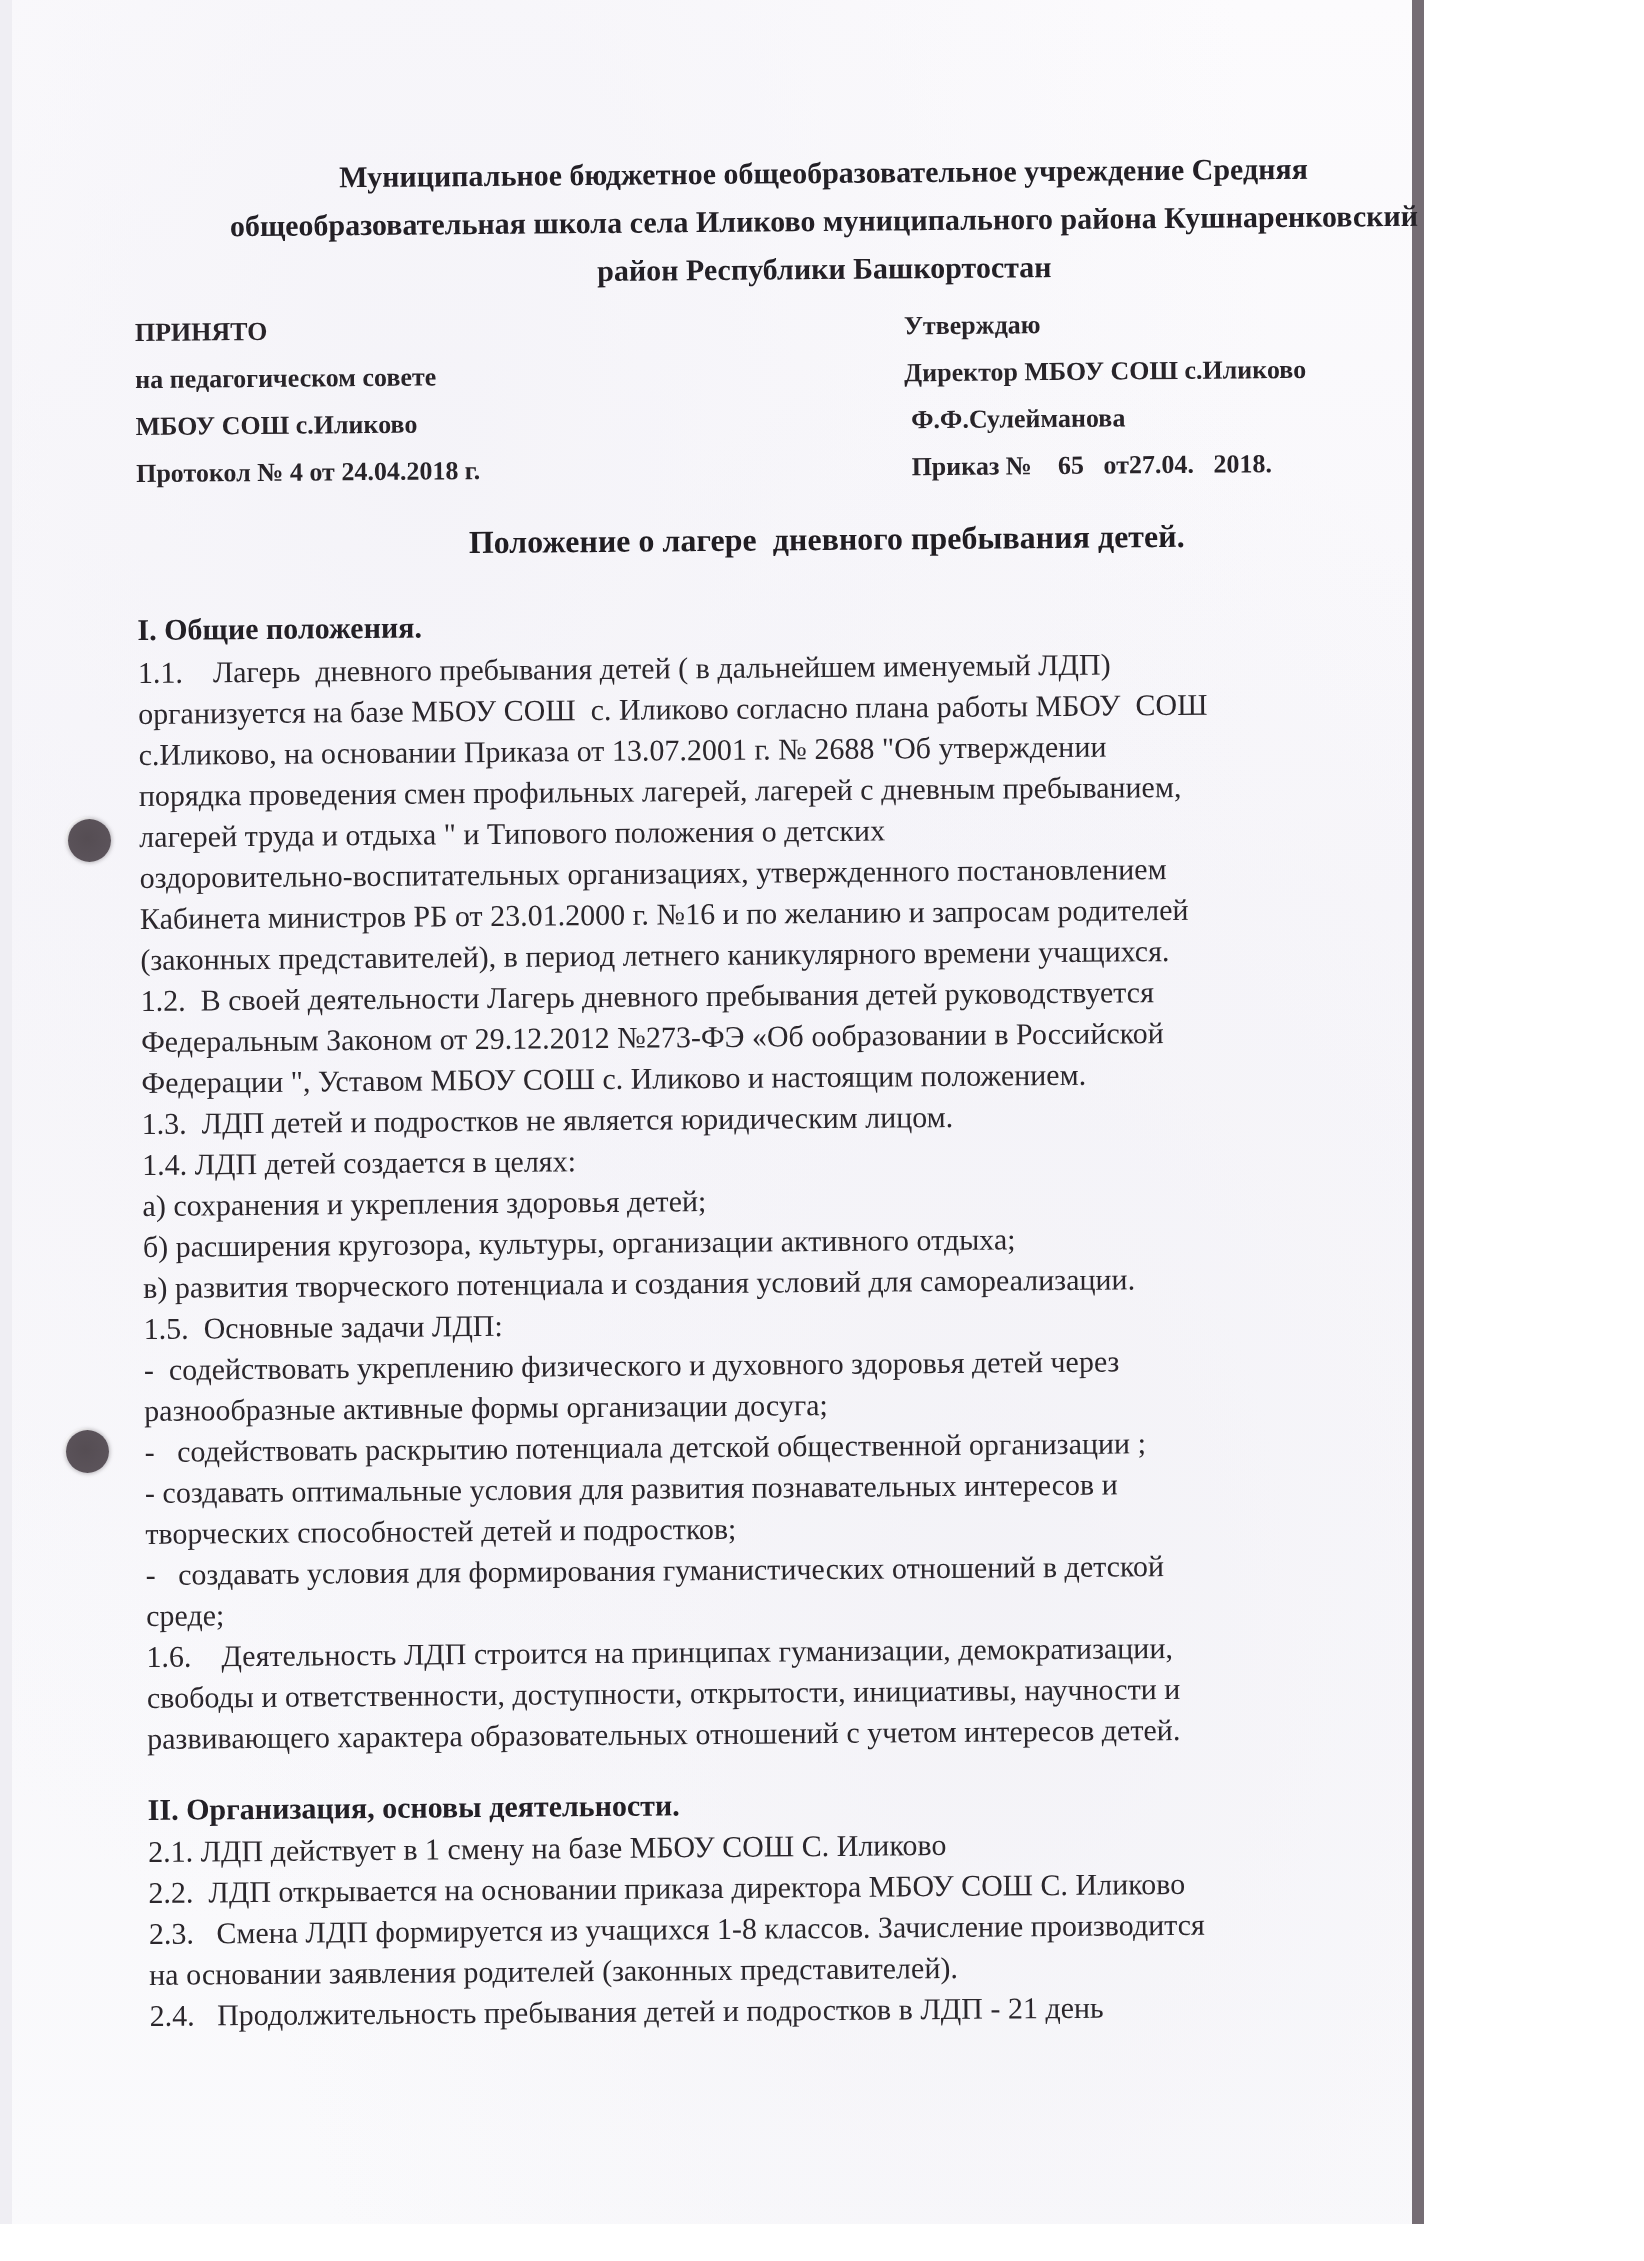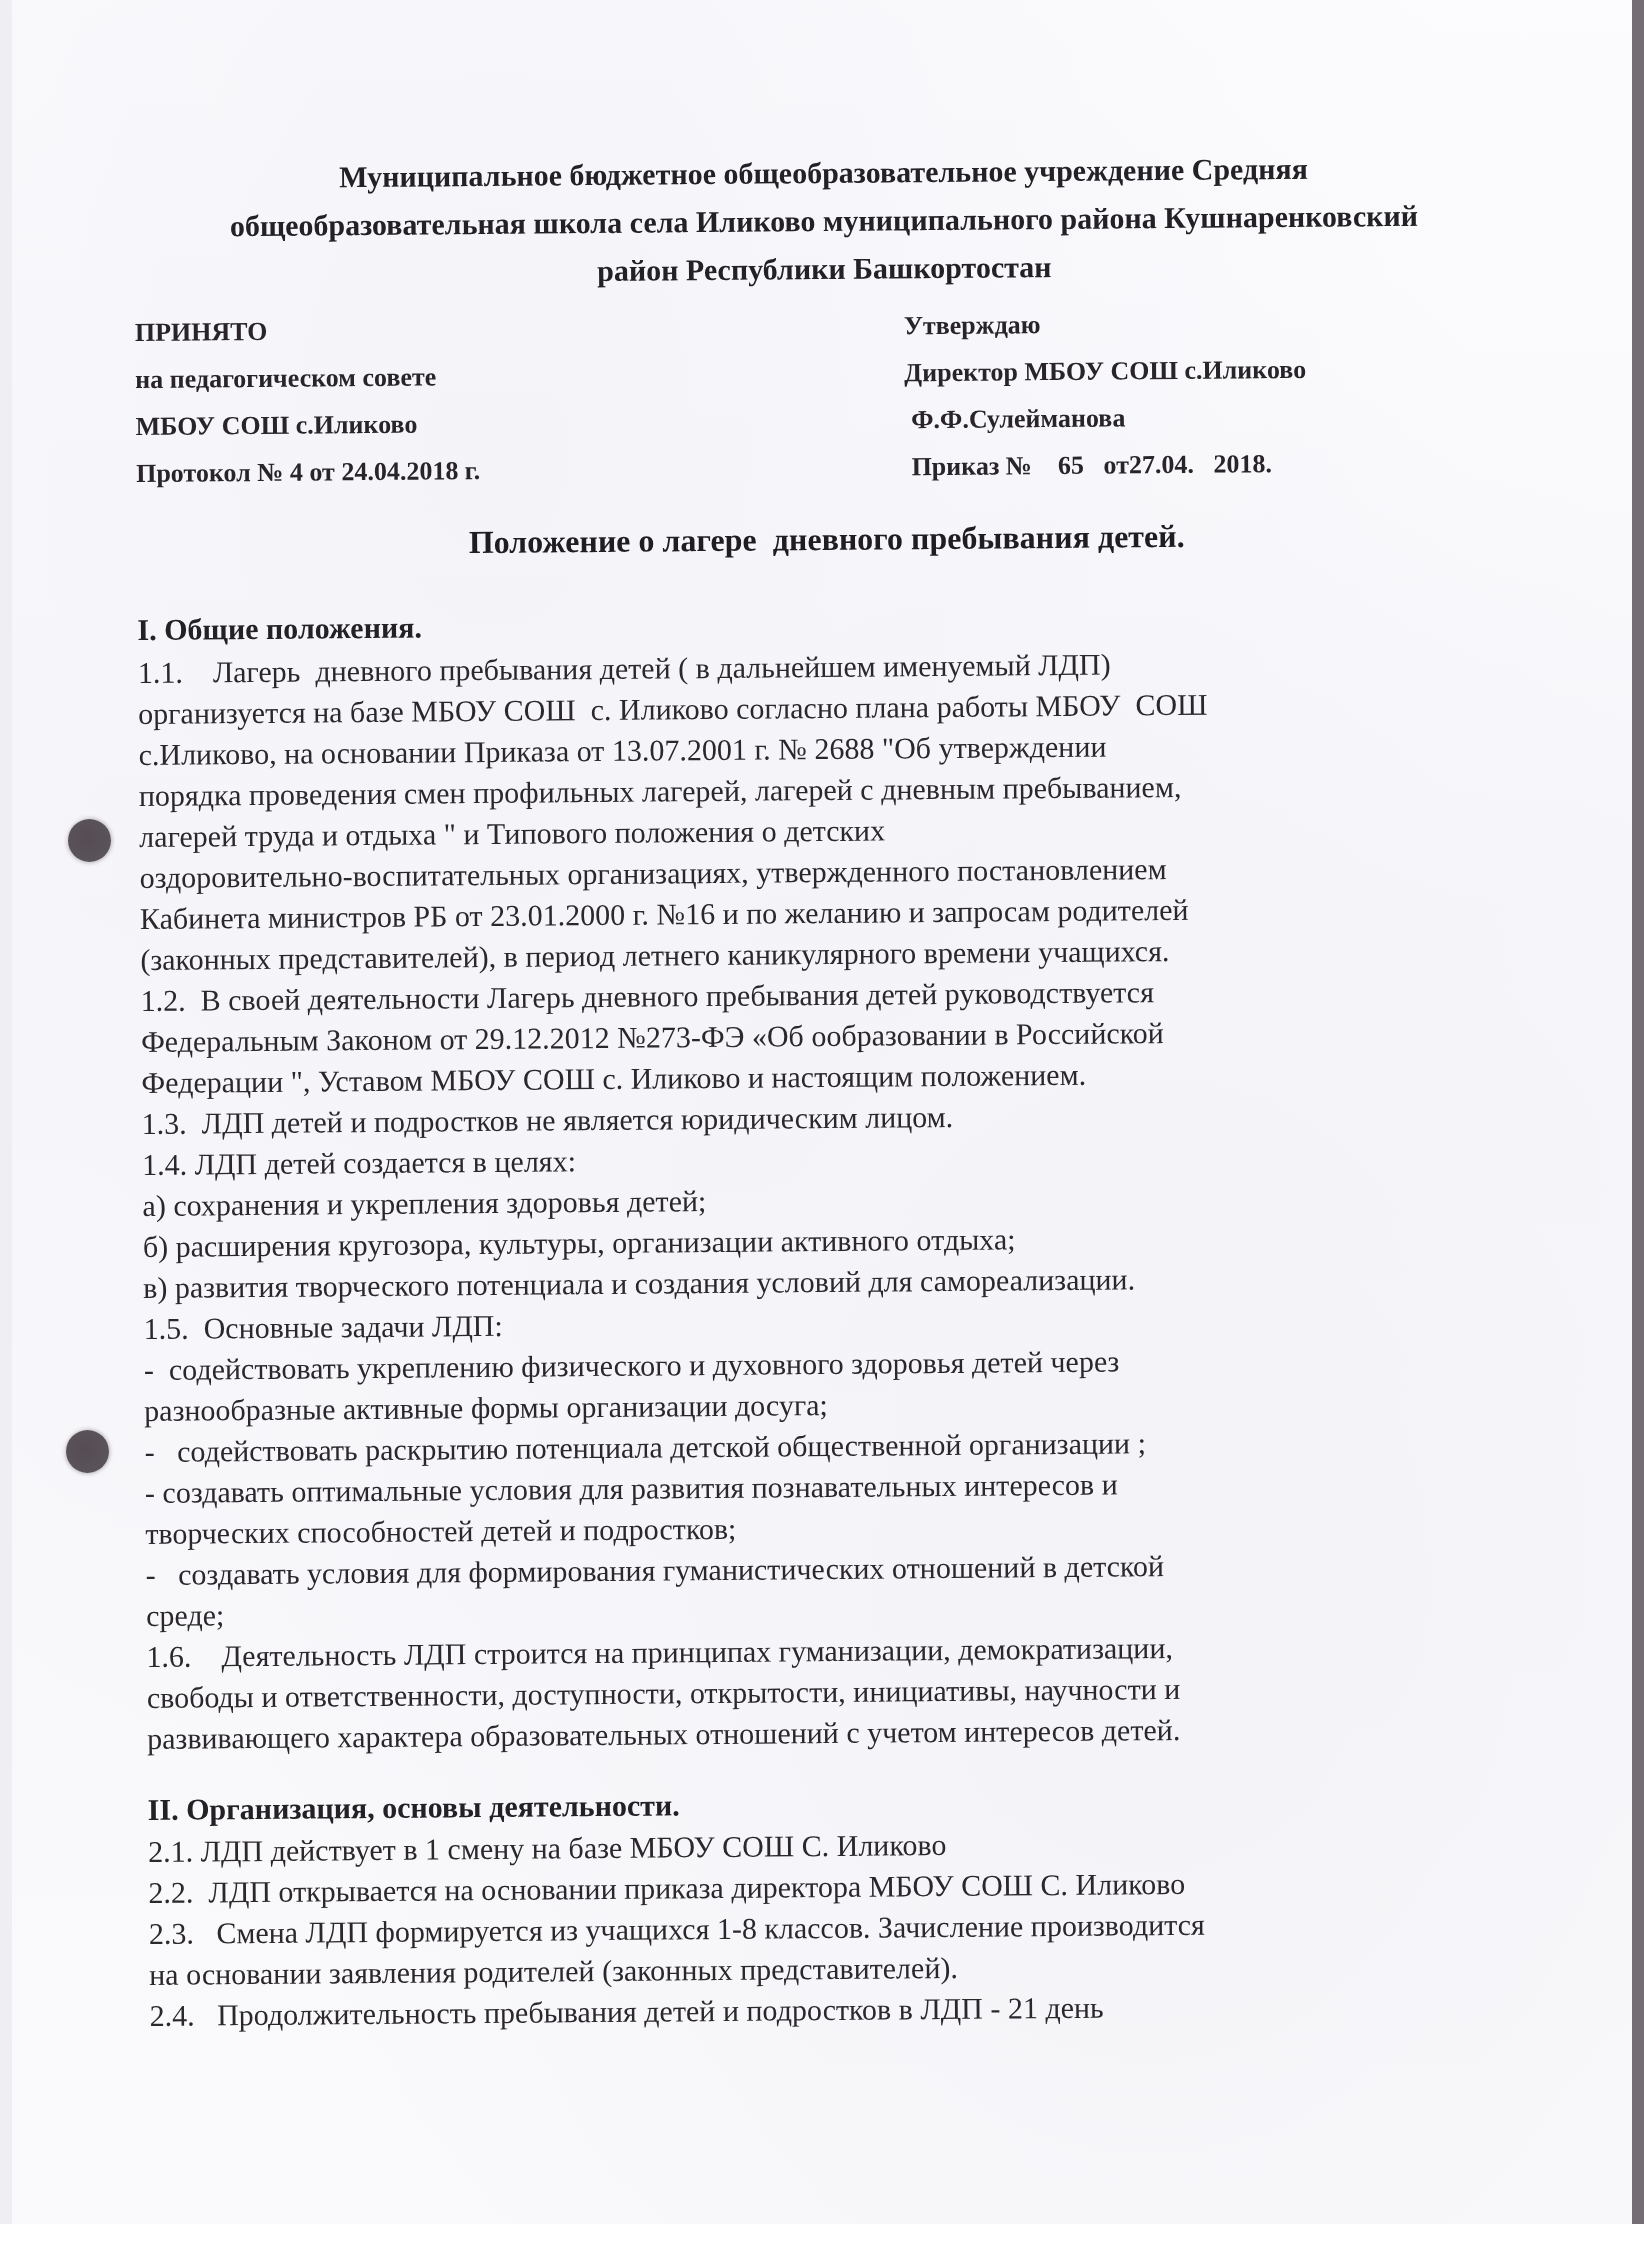--- a/index.html
+++ b/index.html
@@ -2,21 +2,21 @@
 <html style="font-size:10.3px"><head>
 <meta charset="utf-8">
 <style>
   html, body {
     margin: 0;
     padding: 0;
     background: #ffffff;
   }
   .page {
     position: relative;
-    width: 1644px;
+    width: 1424px;
     height: 2261px;
     overflow: hidden;
     background:
       radial-gradient(ellipse at 30% 20%, rgba(244,243,248,0.9) 0%, rgba(251,250,253,0) 60%),
       radial-gradient(ellipse at 70% 70%, rgba(242,241,246,0.8) 0%, rgba(251,250,253,0) 55%),
       linear-gradient(180deg, #fcfbfd 0%, #f7f6fa 40%, #fafafc 100%);
     font-family: "Liberation Serif", "DejaVu Serif", serif;
     color: #2b272c;
   }
   

